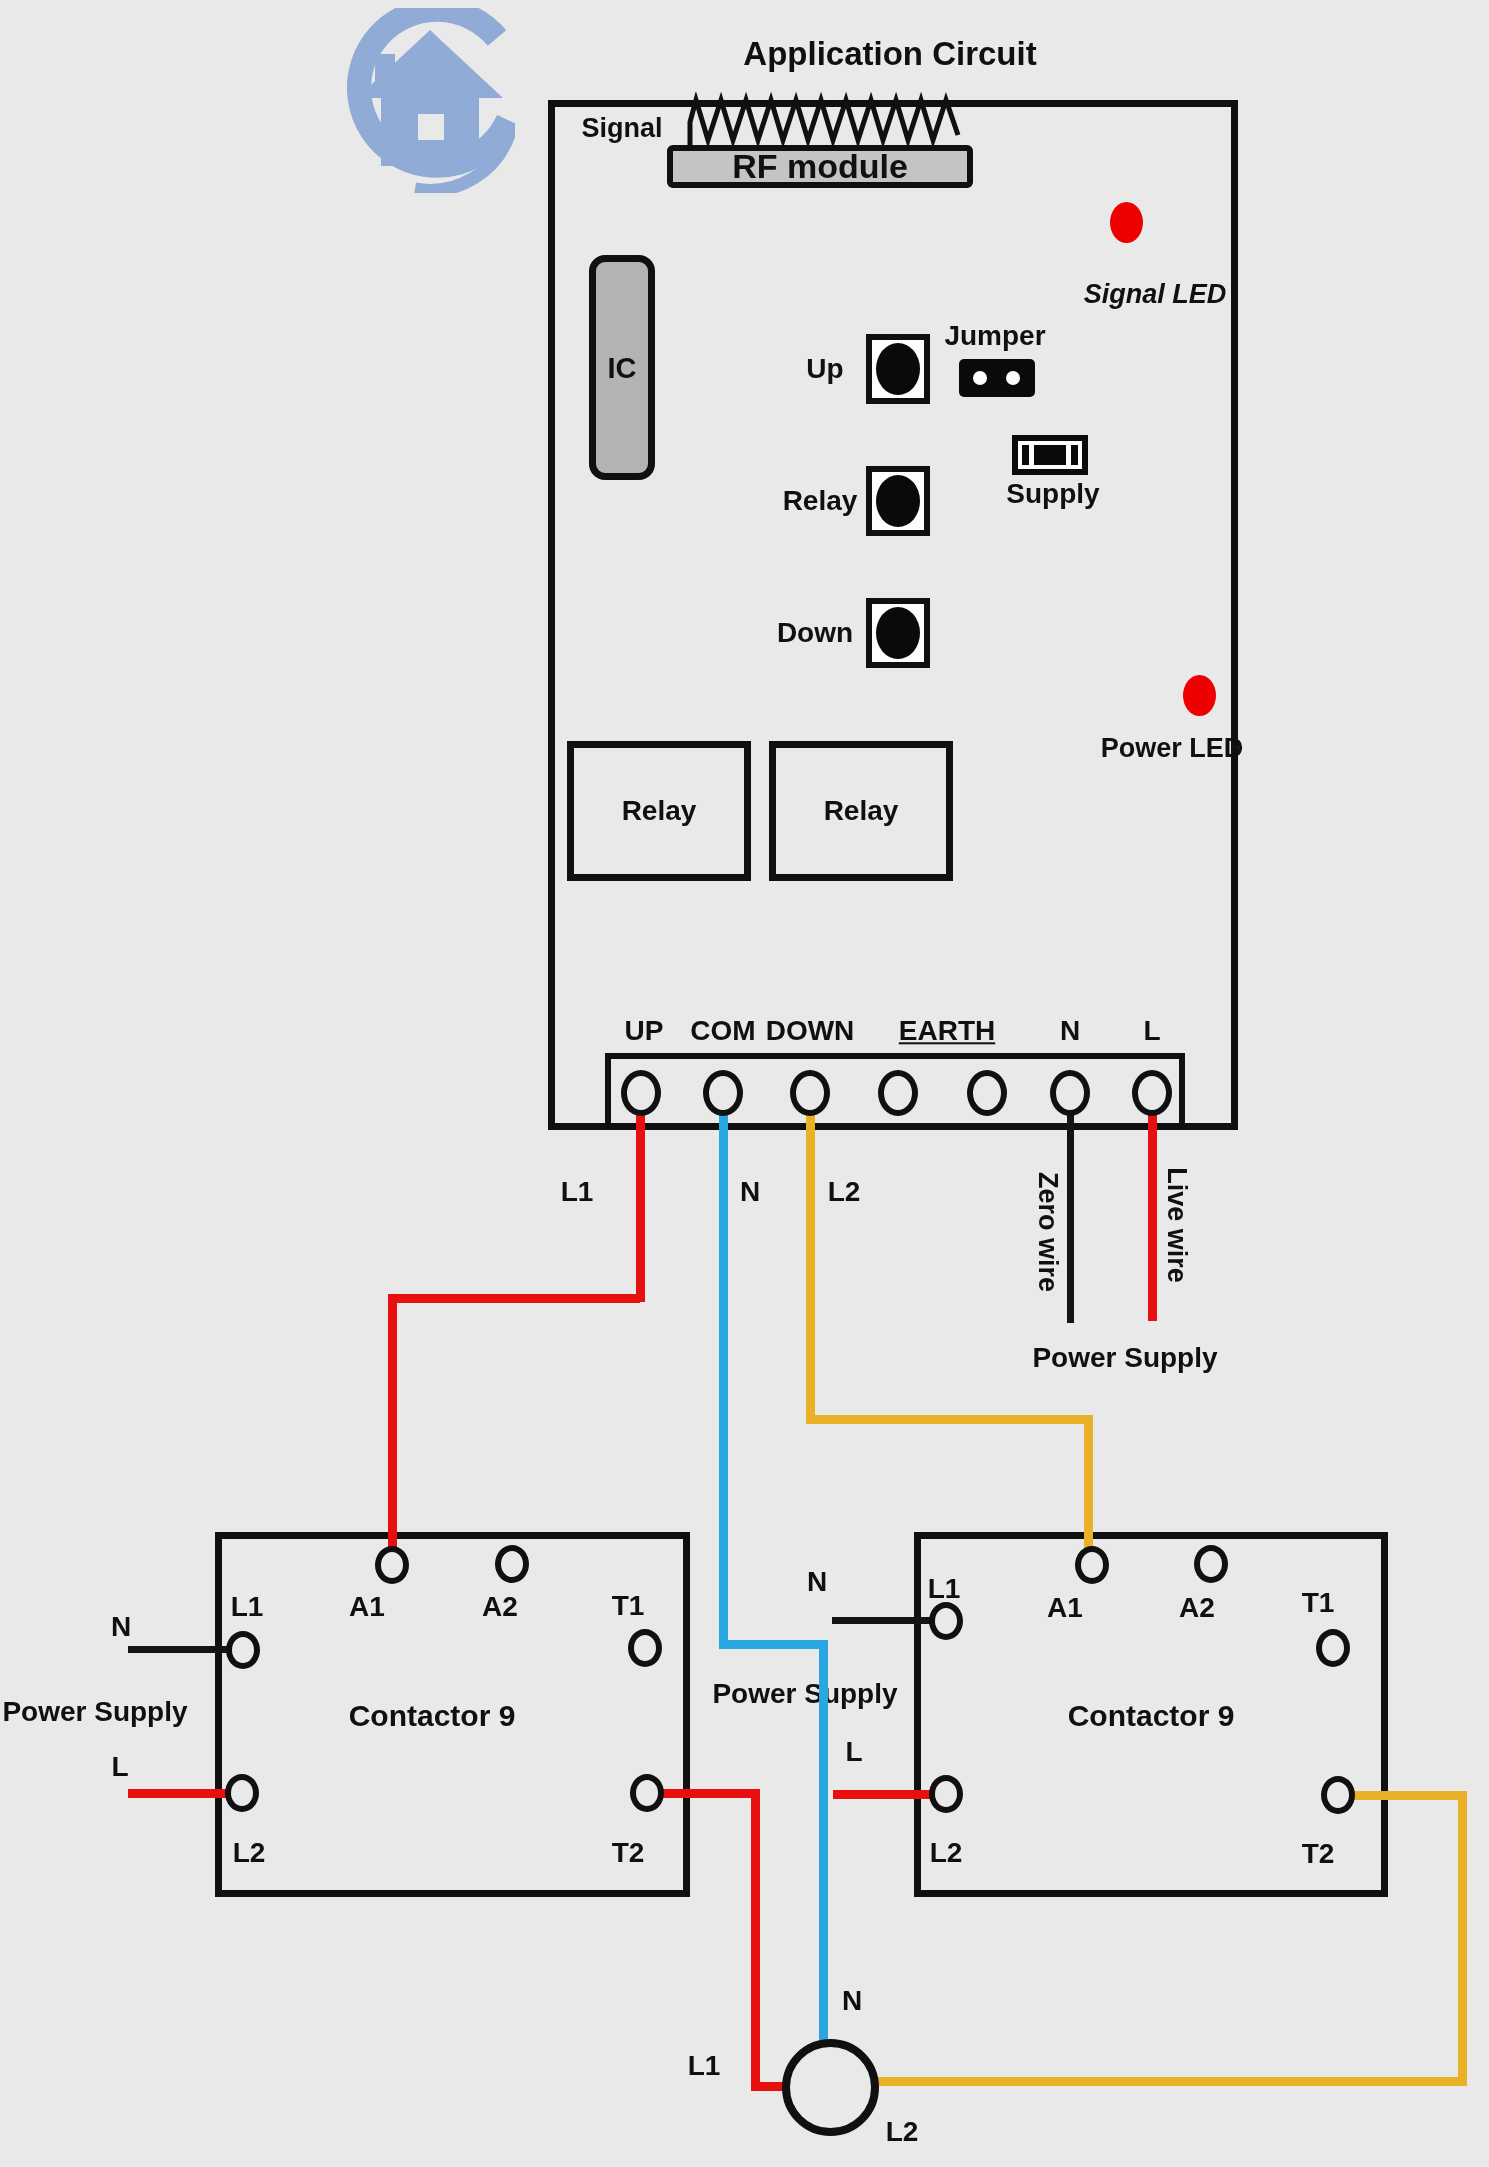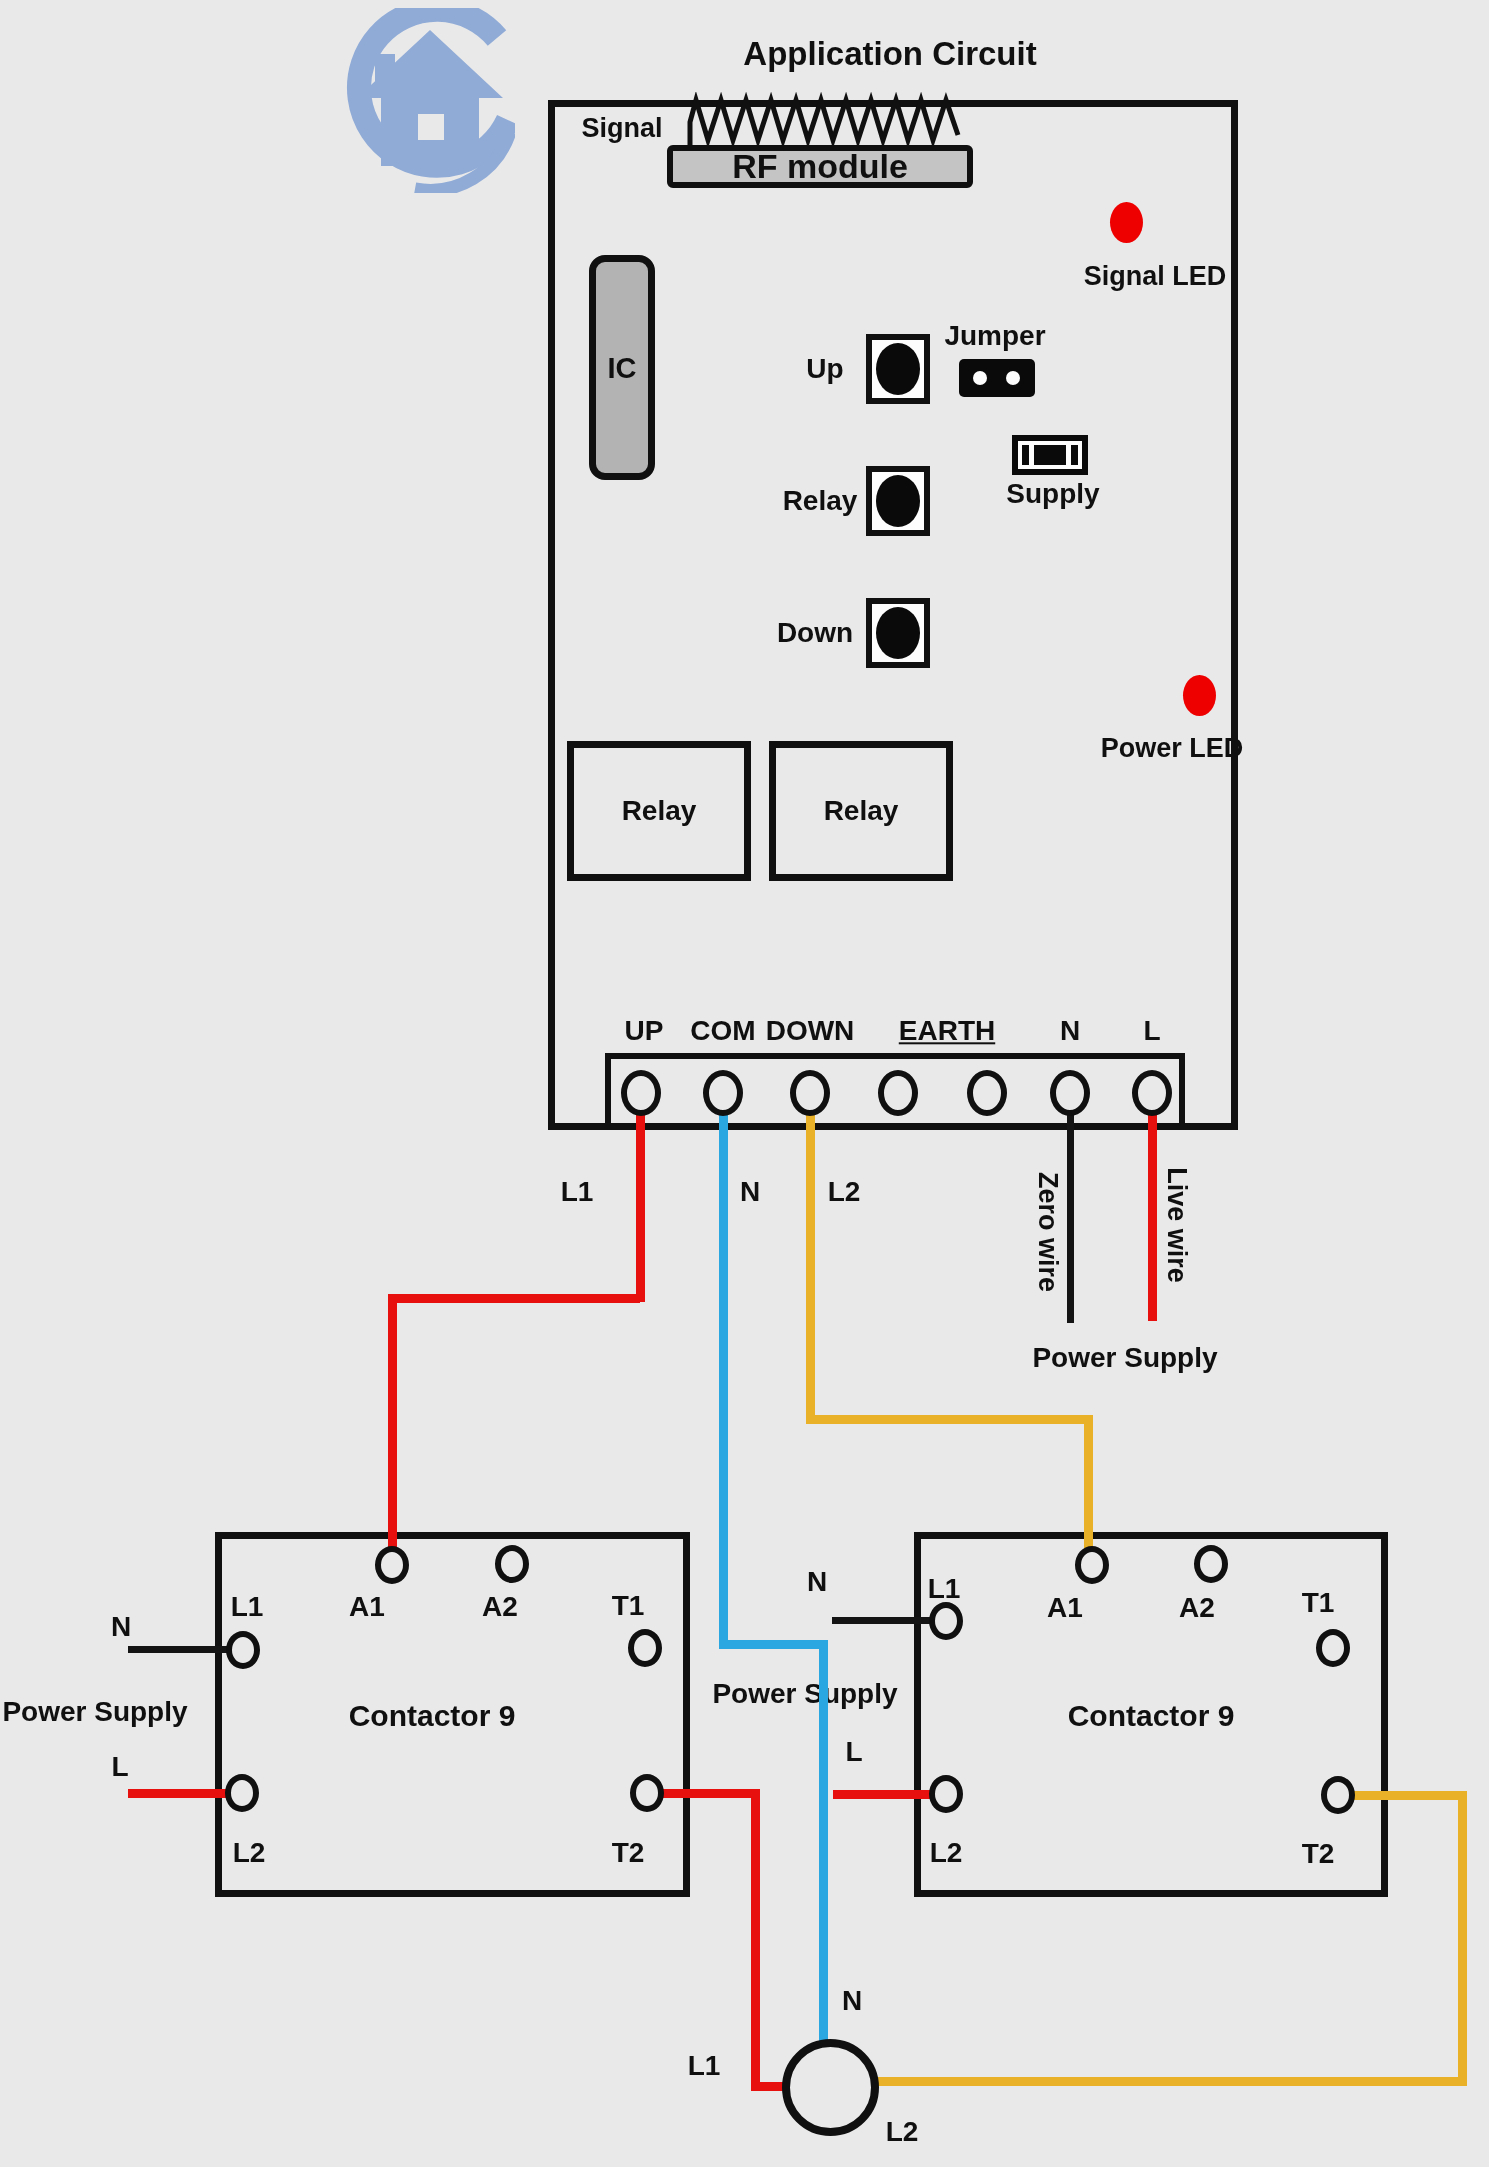--- a/index.html
+++ b/index.html
@@ -60,21 +60,21 @@
   <div class="box" style="left:548px;top:100px;width:690px;height:1030px;"></div>
 
   <div class="lbl f27" style="left:622px;top:128px;">Signal</div>
   <svg style="position:absolute;left:680px;top:92px;z-index:4;" width="300" height="60" viewBox="0 0 300 60">
     <path d="M10,55 L10,30 L16,8 L28,48 L41,8 L53,48 L66,8 L78,48 L91,8 L103,48 L116,8 L128,48 L141,8 L153,48 L166,8 L178,48 L191,8 L203,48 L216,8 L228,48 L241,8 L253,48 L266,8 L278,43" fill="none" stroke="#101010" stroke-width="5"></path>
   </svg>
   <div id="rf-border"></div>
   <div class="lbl f26" style="left:820px;top:167px;">RF module</div>
 
   <div class="led" style="left:1110px;top:202px;width:33px;height:41px;"></div>
-  <div class="lbl f27" style="left:1155px;top:276px;">Signal LED</div>
+  <div class="lbl f27" style="left:1155px;top:294px;font-style:italic;">Signal LED</div>
   <div class="led" style="left:1183px;top:675px;width:33px;height:41px;"></div>
   <div class="lbl f27" style="left:1172px;top:748px;">Power LED</div>
 
   <div id="ic-chip"></div>
   <div class="lbl f29" style="left:622px;top:368px;">IC</div>
 
   <div class="lbl" style="left:825px;top:369px;">Up</div>
   <div class="pushbtn" style="left:866px;top:334px;width:64px;height:70px;">
     <div class="btndot"></div>
   </div>

